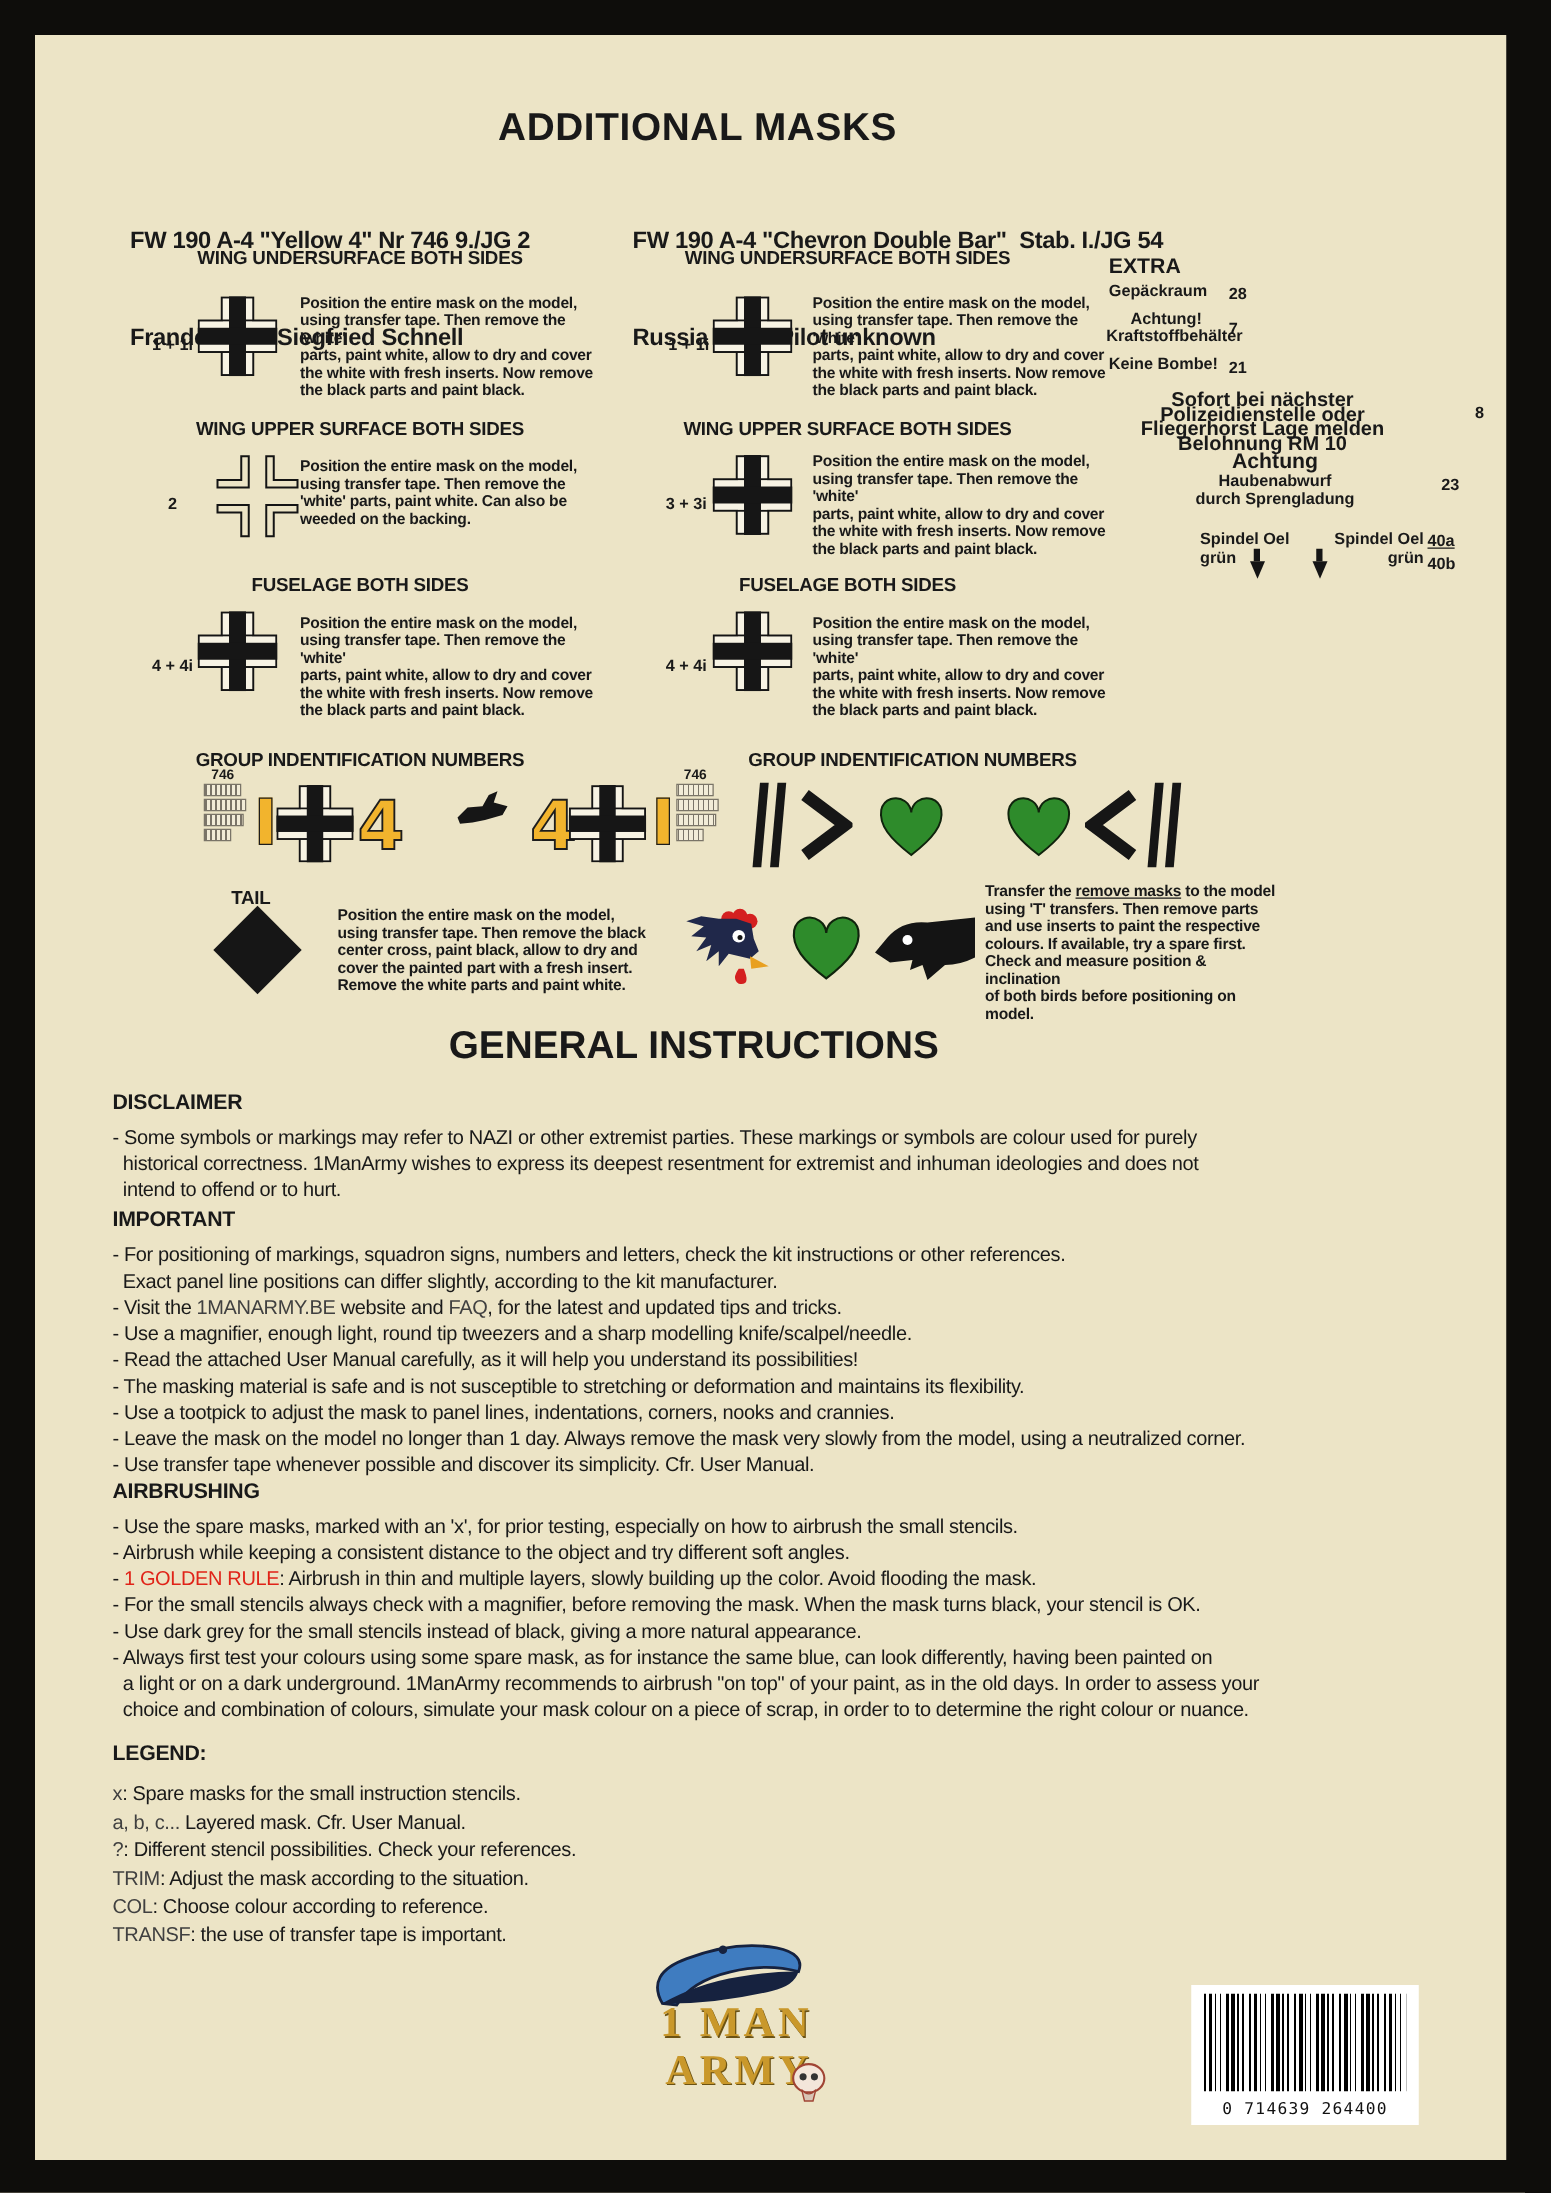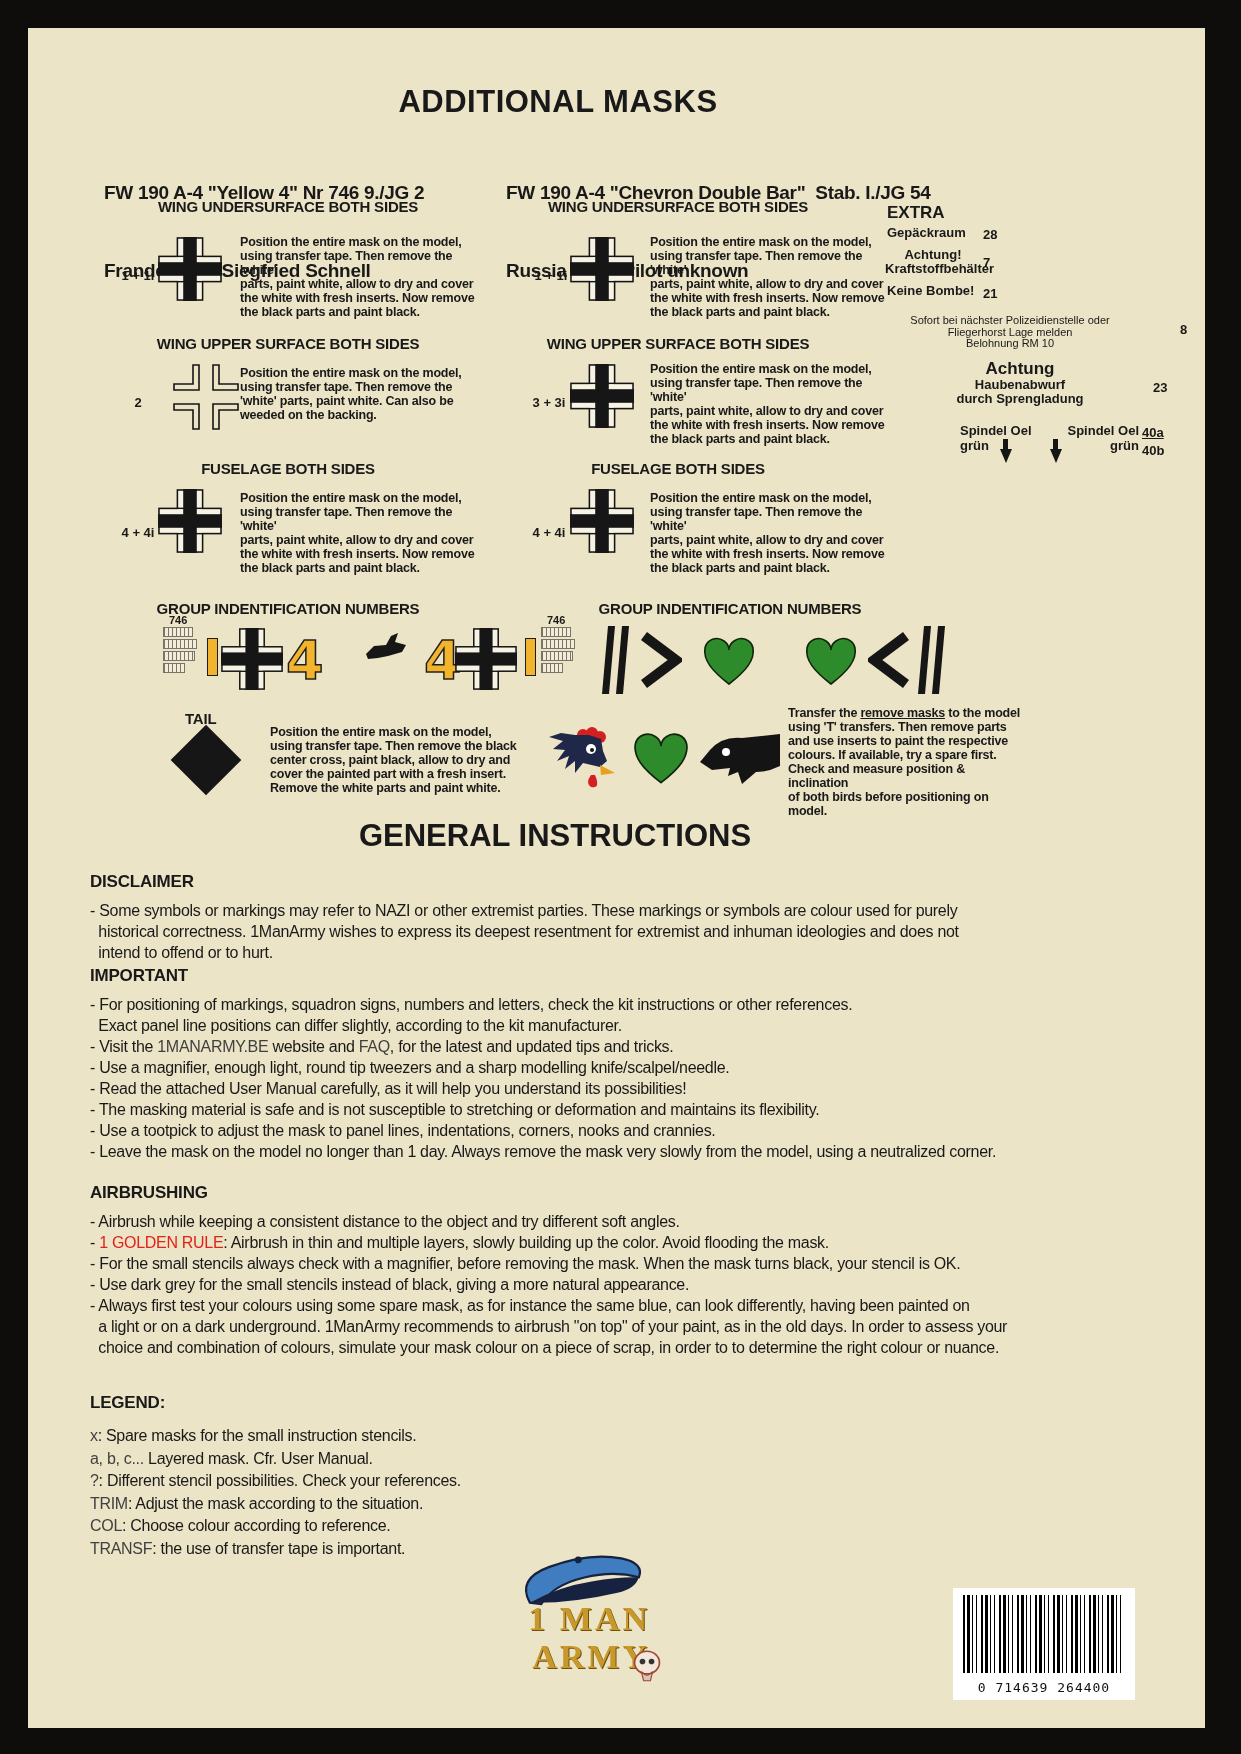--- a/index.html
+++ b/index.html
@@ -23,21 +23,21 @@
   .code-rows { margin-top:1px; }
   .code-row { height:10px; margin-bottom:2px; border:1px solid #7a7468;
               background:repeating-linear-gradient(90deg,#7a7468 0 1.5px,#f2ecd8 1.5px 4px); }
   .ybar { position:absolute; width:11px; height:38px; background:#f2b42d; border:1.5px solid #1d1d1d; }
   .ynum { position:absolute; font-size:54px; font-weight:bold; color:#f2b42d;
           -webkit-text-stroke:1.5px #1d1d1d; line-height:54px; font-family:"DejaVu Sans",sans-serif; }
   .diamond { position:absolute; width:50px; height:50px; background:#161616; transform:rotate(45deg); }
   
   .x-head { font-size:17px; font-weight:bold; }
   .x-label { font-size:13px; font-weight:bold; }
-  .x-small { font-size:11px; font-weight:normal; line-height:11.5px; text-align:center; white-space:pre-wrap; }
+  .x-small { font-size:16px; font-weight:bold; line-height:11.5px; text-align:center; white-space:pre-wrap; }
   .x-num { font-size:13px; font-weight:bold; }
   .x-center { text-align:center; white-space:pre-wrap; line-height:14px; }
   .darr-stem { position:absolute; width:5px; height:10px; background:#151515; }
   .darr-head { position:absolute; width:0; height:0; border-left:6px solid transparent;
                border-right:6px solid transparent; border-top:14px solid #151515; }
   
   .gi { left:62px; top:790px; width:1080px; }
   .gi-title { width:930px; text-align:center; font-size:31px; font-weight:bold; letter-spacing:0; }
   .gi-h { font-size:17px; font-weight:bold; letter-spacing:-0.2px; margin-bottom:8px; }
   .gi-item { font-size:16px; line-height:21px; letter-spacing:-0.3px; white-space:pre-wrap; }
@@ -306,24 +306,26 @@
     <div class="abs" style="left:0; top:148px; width:1080px;">
       <div class="gi-h">IMPORTANT</div>
       <div class="gi-item">- For positioning of markings, squadron signs, numbers and letters, check the kit instructions or other references.
   Exact panel line positions can differ slightly, according to the kit manufacturer.</div>
       <div class="gi-item"><span>- Visit the </span><span class="link">1MANARMY.BE</span><span> website and </span><span class="link">FAQ</span><span>, for the latest and updated tips and tricks.</span></div>
       <div class="gi-item">- Use a magnifier, enough light, round tip tweezers and a sharp modelling knife/scalpel/needle.</div>
       <div class="gi-item">- Read the attached User Manual carefully, as it will help you understand its possibilities!</div>
       <div class="gi-item">- The masking material is safe and is not susceptible to stretching or deformation and maintains its flexibility.</div>
       <div class="gi-item">- Use a tootpick to adjust the mask to panel lines, indentations, corners, nooks and crannies.</div>
       <div class="gi-item">- Leave the mask on the model no longer than 1 day. Always remove the mask very slowly from the model, using a neutralized corner.</div>
+      <div class="gi-item">- Use transfer tape whenever possible and discover its simplicity. Cfr. User Manual.</div>
     </div>
 
     <div class="abs" style="left:0; top:365px; width:1080px;">
       <div class="gi-h">AIRBRUSHING</div>
+      <div class="gi-item">- Use the spare masks, marked with an 'x', for prior testing, especially on how to airbrush the small stencils.</div>
       <div class="gi-item">- Airbrush while keeping a consistent distance to the object and try different soft angles.</div>
       <div class="gi-item"><span>- </span><span class="red">1 GOLDEN RULE</span><span>: Airbrush in thin and multiple layers, slowly building up the color. Avoid flooding the mask.</span></div>
       <div class="gi-item">- For the small stencils always check with a magnifier, before removing the mask. When the mask turns black, your stencil is OK.</div>
       <div class="gi-item">- Use dark grey for the small stencils instead of black, giving a more natural appearance.</div>
       <div class="gi-item">- Always first test your colours using some spare mask, as for instance the same blue, can look differently, having been painted on
   a light or on a dark underground. 1ManArmy recommends to airbrush "on top" of your paint, as in the old days. In order to assess your
   choice and combination of colours, simulate your mask colour on a piece of scrap, in order to to determine the right colour or nuance.</div>
     </div>
 
     <div class="abs" style="left:0; top:575px; width:1080px;">

